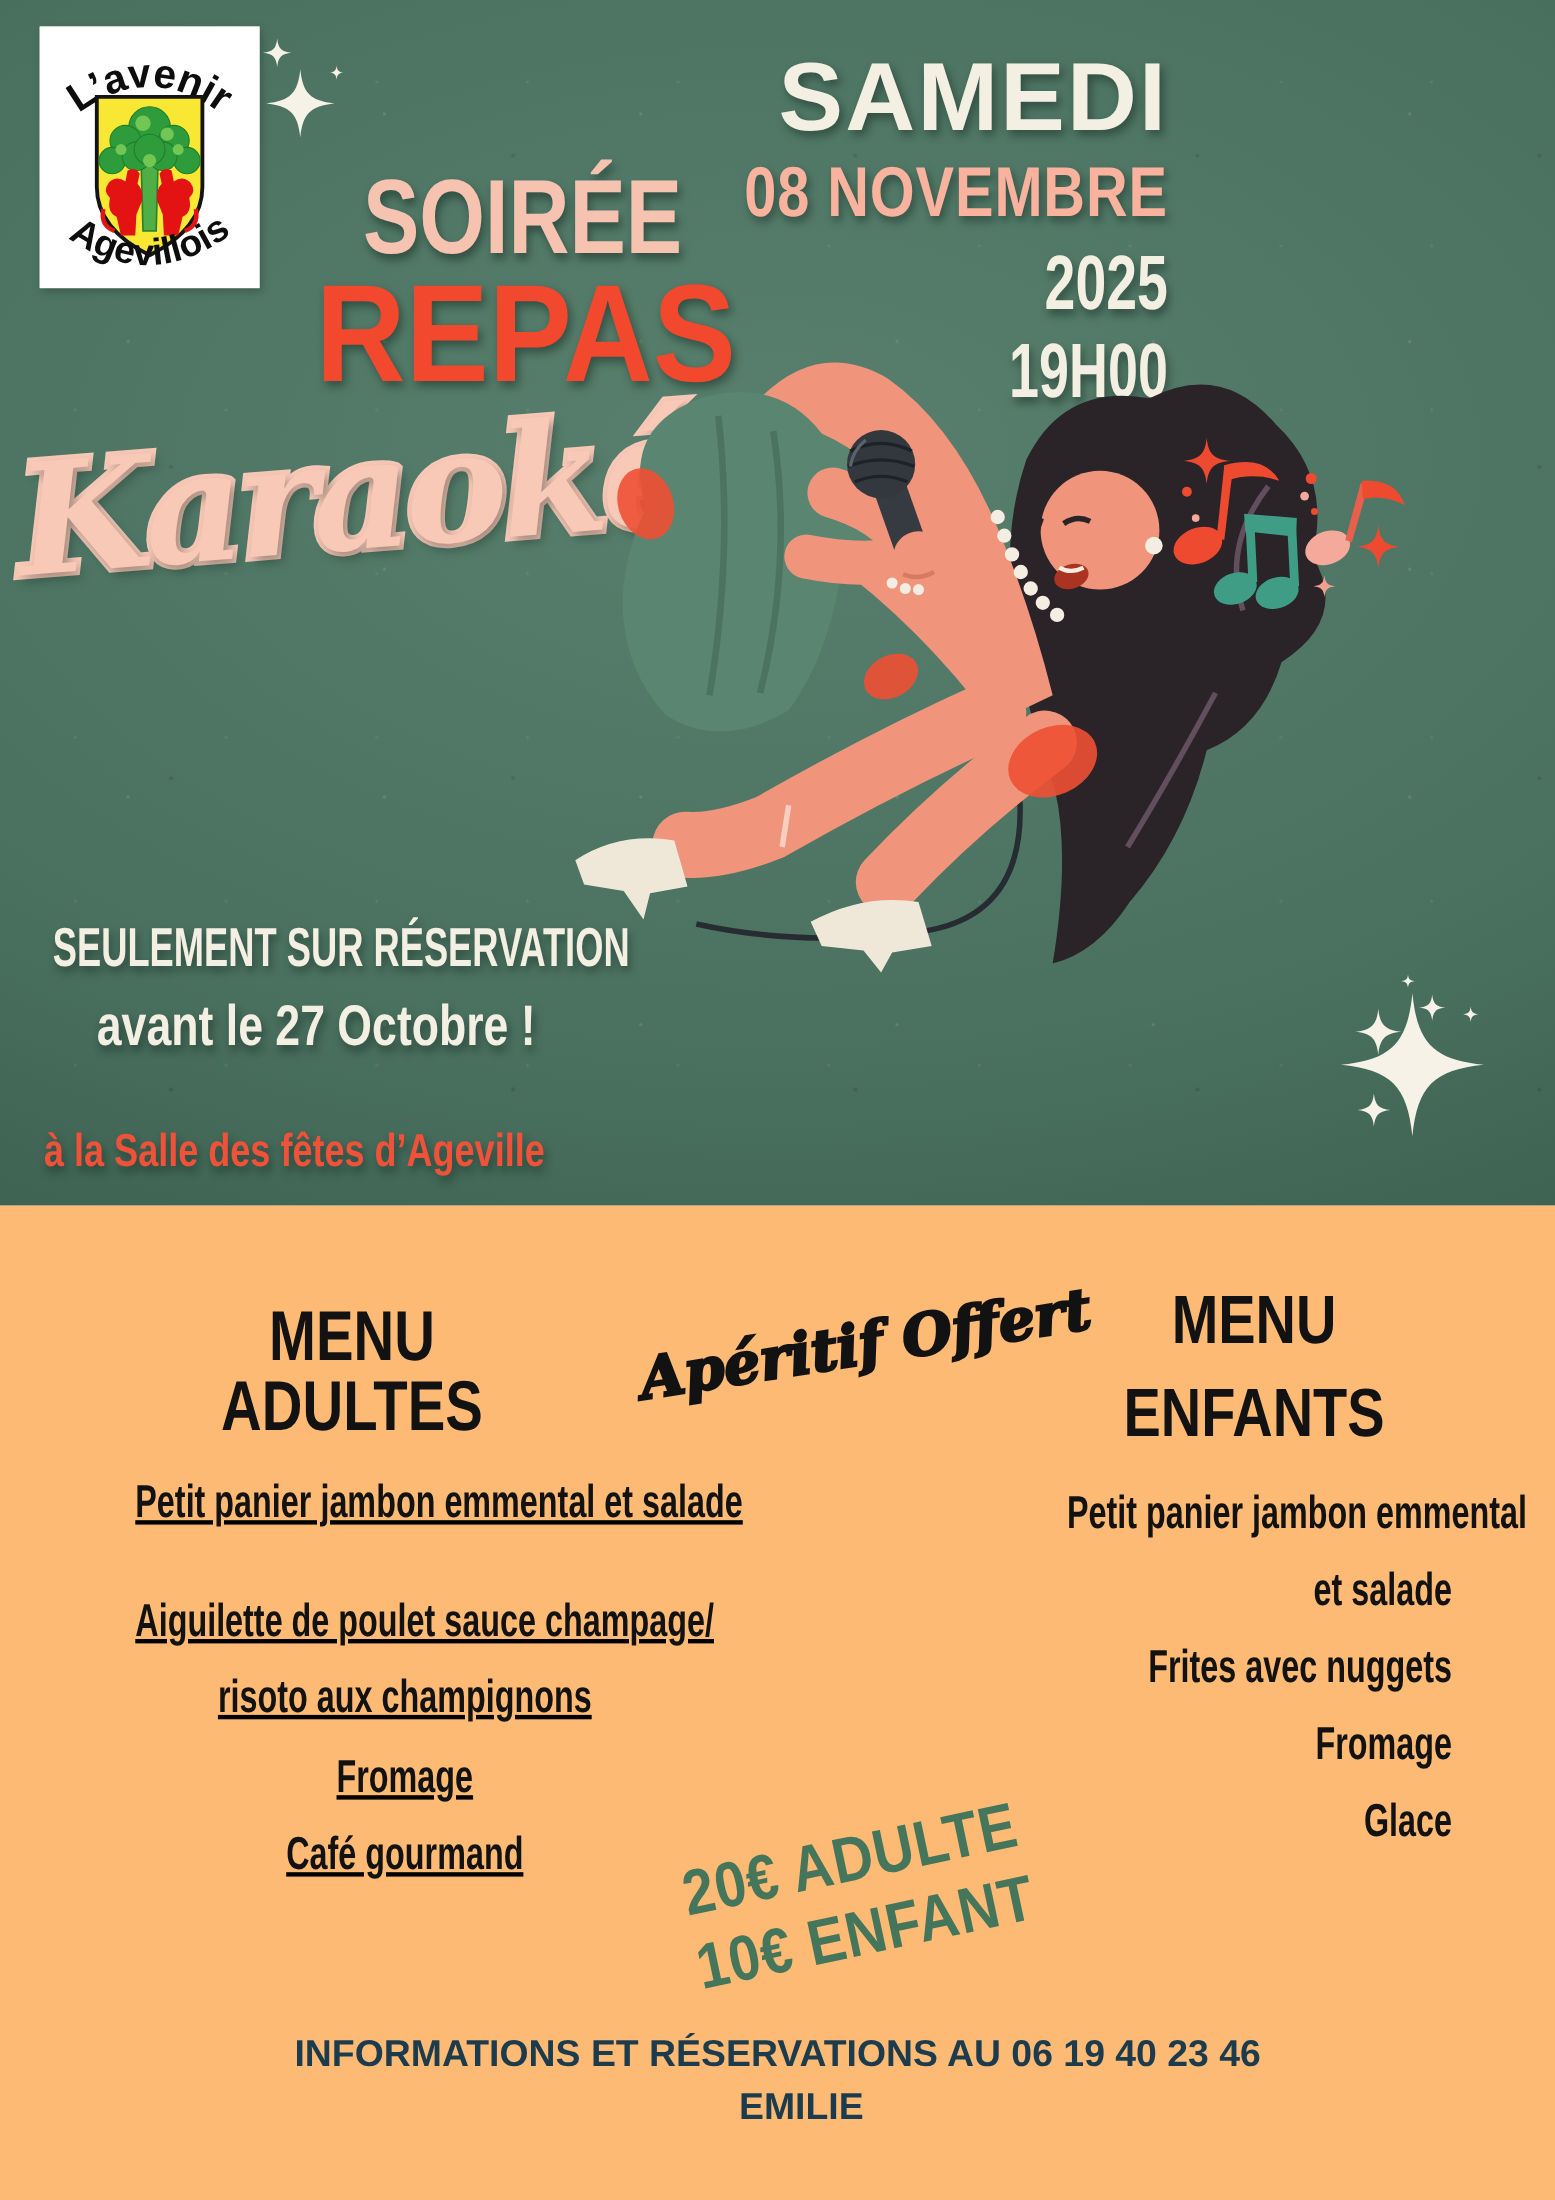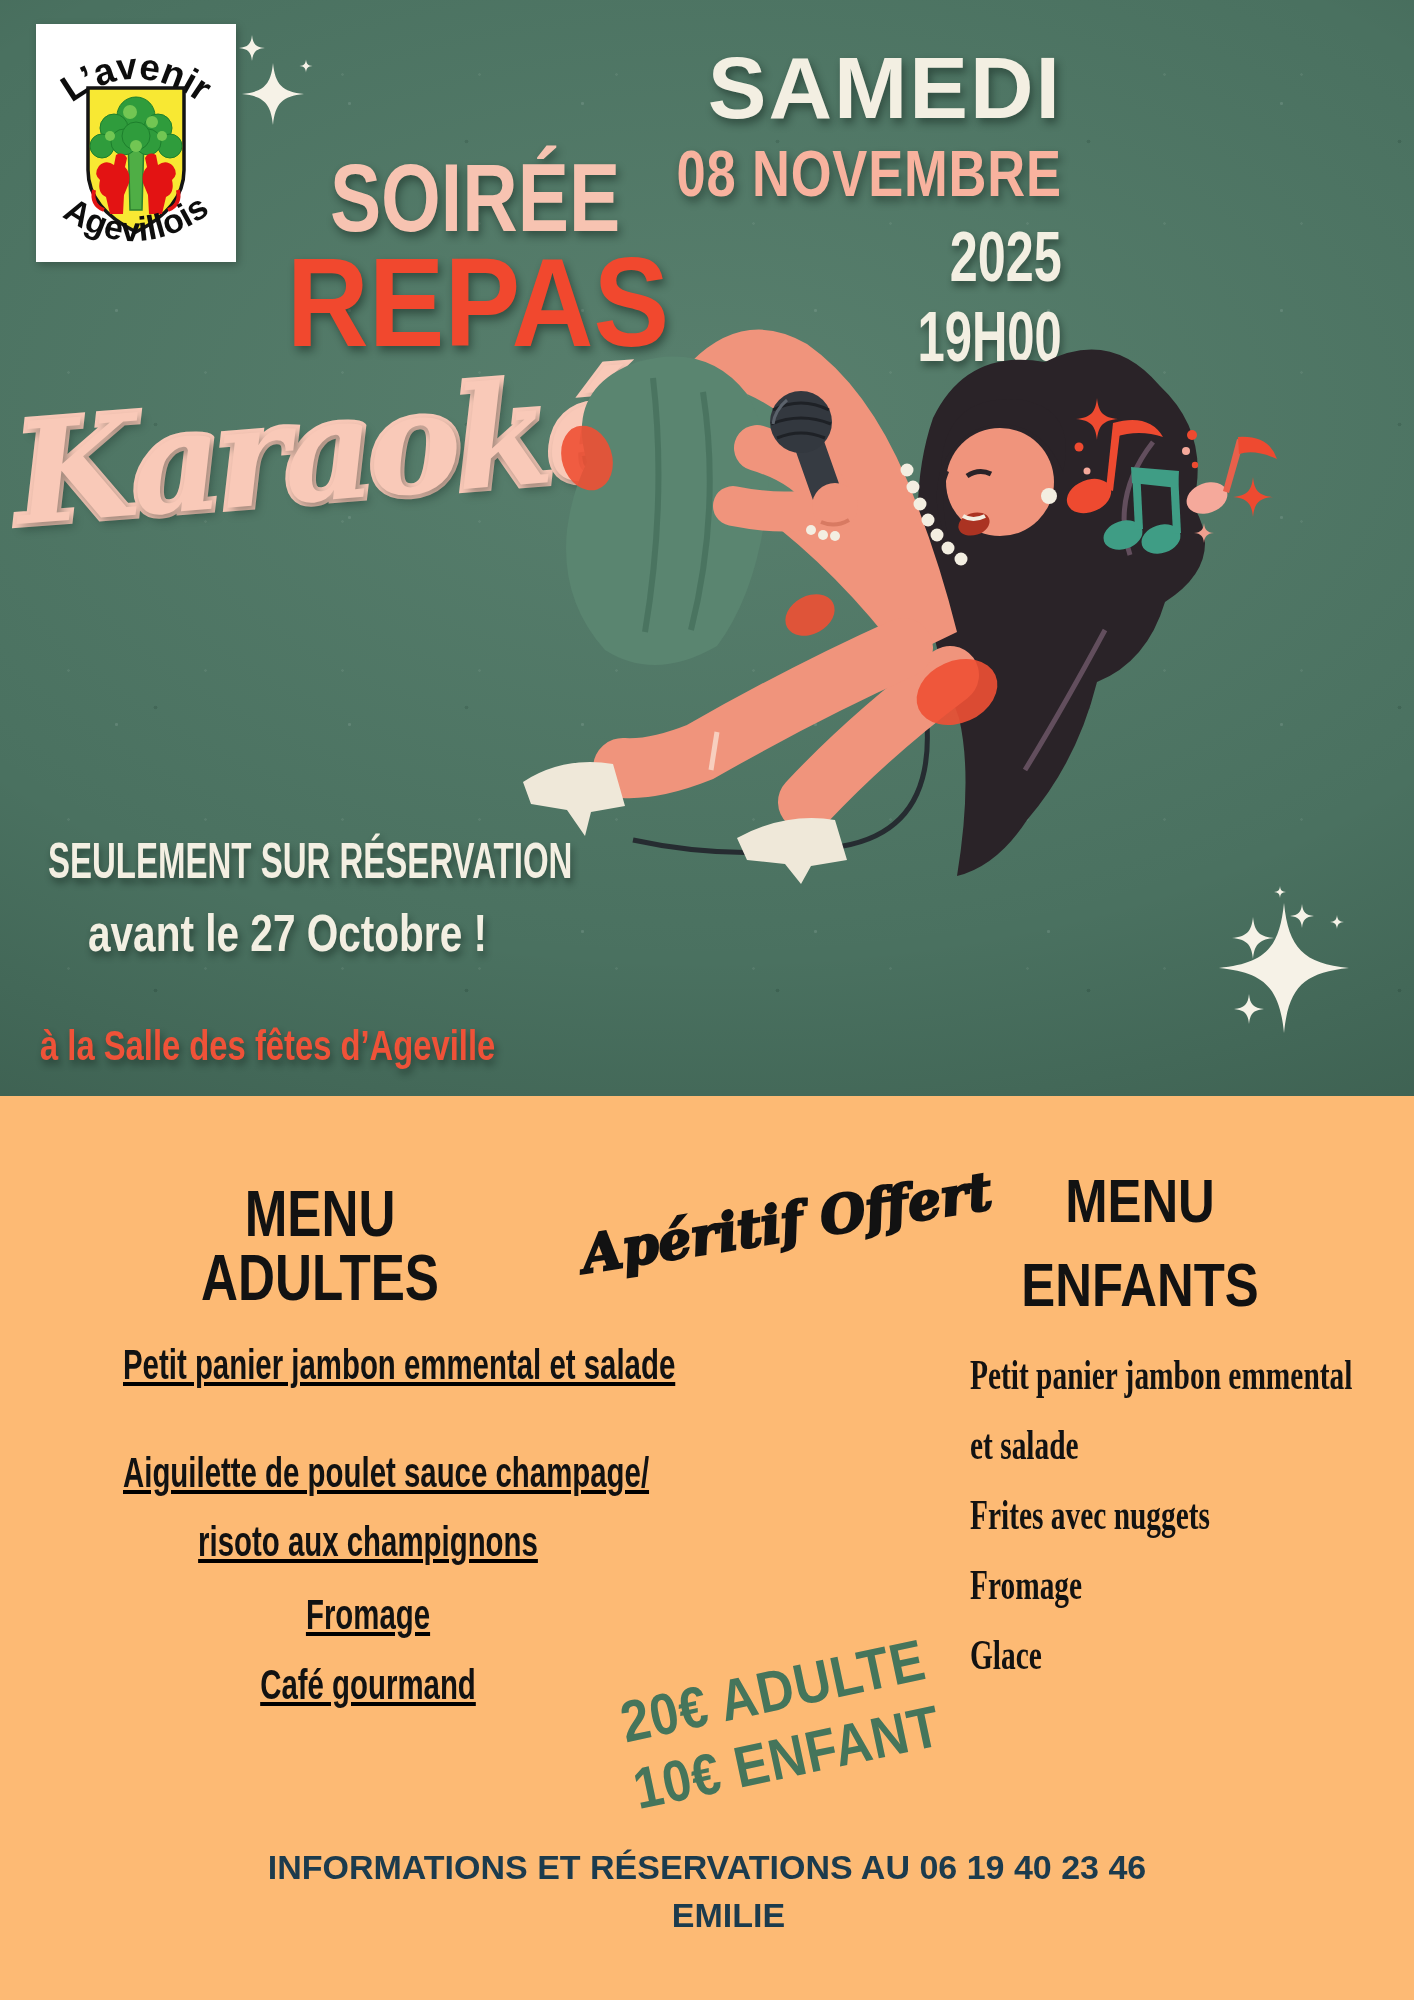--- a/index.html
+++ b/index.html
@@ -58,21 +58,21 @@
   .h-kids{position:absolute;left:890px;top:36px;width:500px;text-align:center;
     font-size:62px;font-weight:800;color:#121212;line-height:1;margin-top:38px;}
   .h-kids div{transform:scaleX(.82);}
   .h-kids div+div{margin-top:22px;}
   .mi{font-size:42px;font-weight:800;color:#121212;line-height:1;transform:scaleX(.70);white-space:nowrap;}
   .adults-list{position:absolute;left:18px;top:248px;width:700px;text-align:center;text-decoration:underline;}
   .adults-list .mi:nth-child(2){margin-top:66px;}
   .adults-list .mi:nth-child(3){margin-top:27px;}
   .adults-list .mi:nth-child(4){margin-top:31px;}
   .adults-list .mi:nth-child(5){margin-top:28px;}
-  .kids-list{position:absolute;left:895px;top:258px;width:500px;text-align:left;font-family:Liberation Serif, serif;}
+  .kids-list{position:absolute;left:895px;top:258px;width:500px;text-align:right;}
   .kids-list .mi+.mi{margin-top:28px;}
   .prices{position:absolute;left:595px;top:560px;width:370px;text-align:center;
     font-size:58px;font-weight:800;color:#45755b;line-height:1.18;
     transform:rotate(-12deg);letter-spacing:1px;}
   .prices div{transform:scaleX(.88);}
   .footer{position:absolute;left:0;top:754px;width:1414px;text-align:center;
     font-size:34px;font-weight:800;color:#1c3b4d;line-height:1;}
   .footer div+div{margin-top:14px;margin-left:43px;}
 </style>
 </head>

